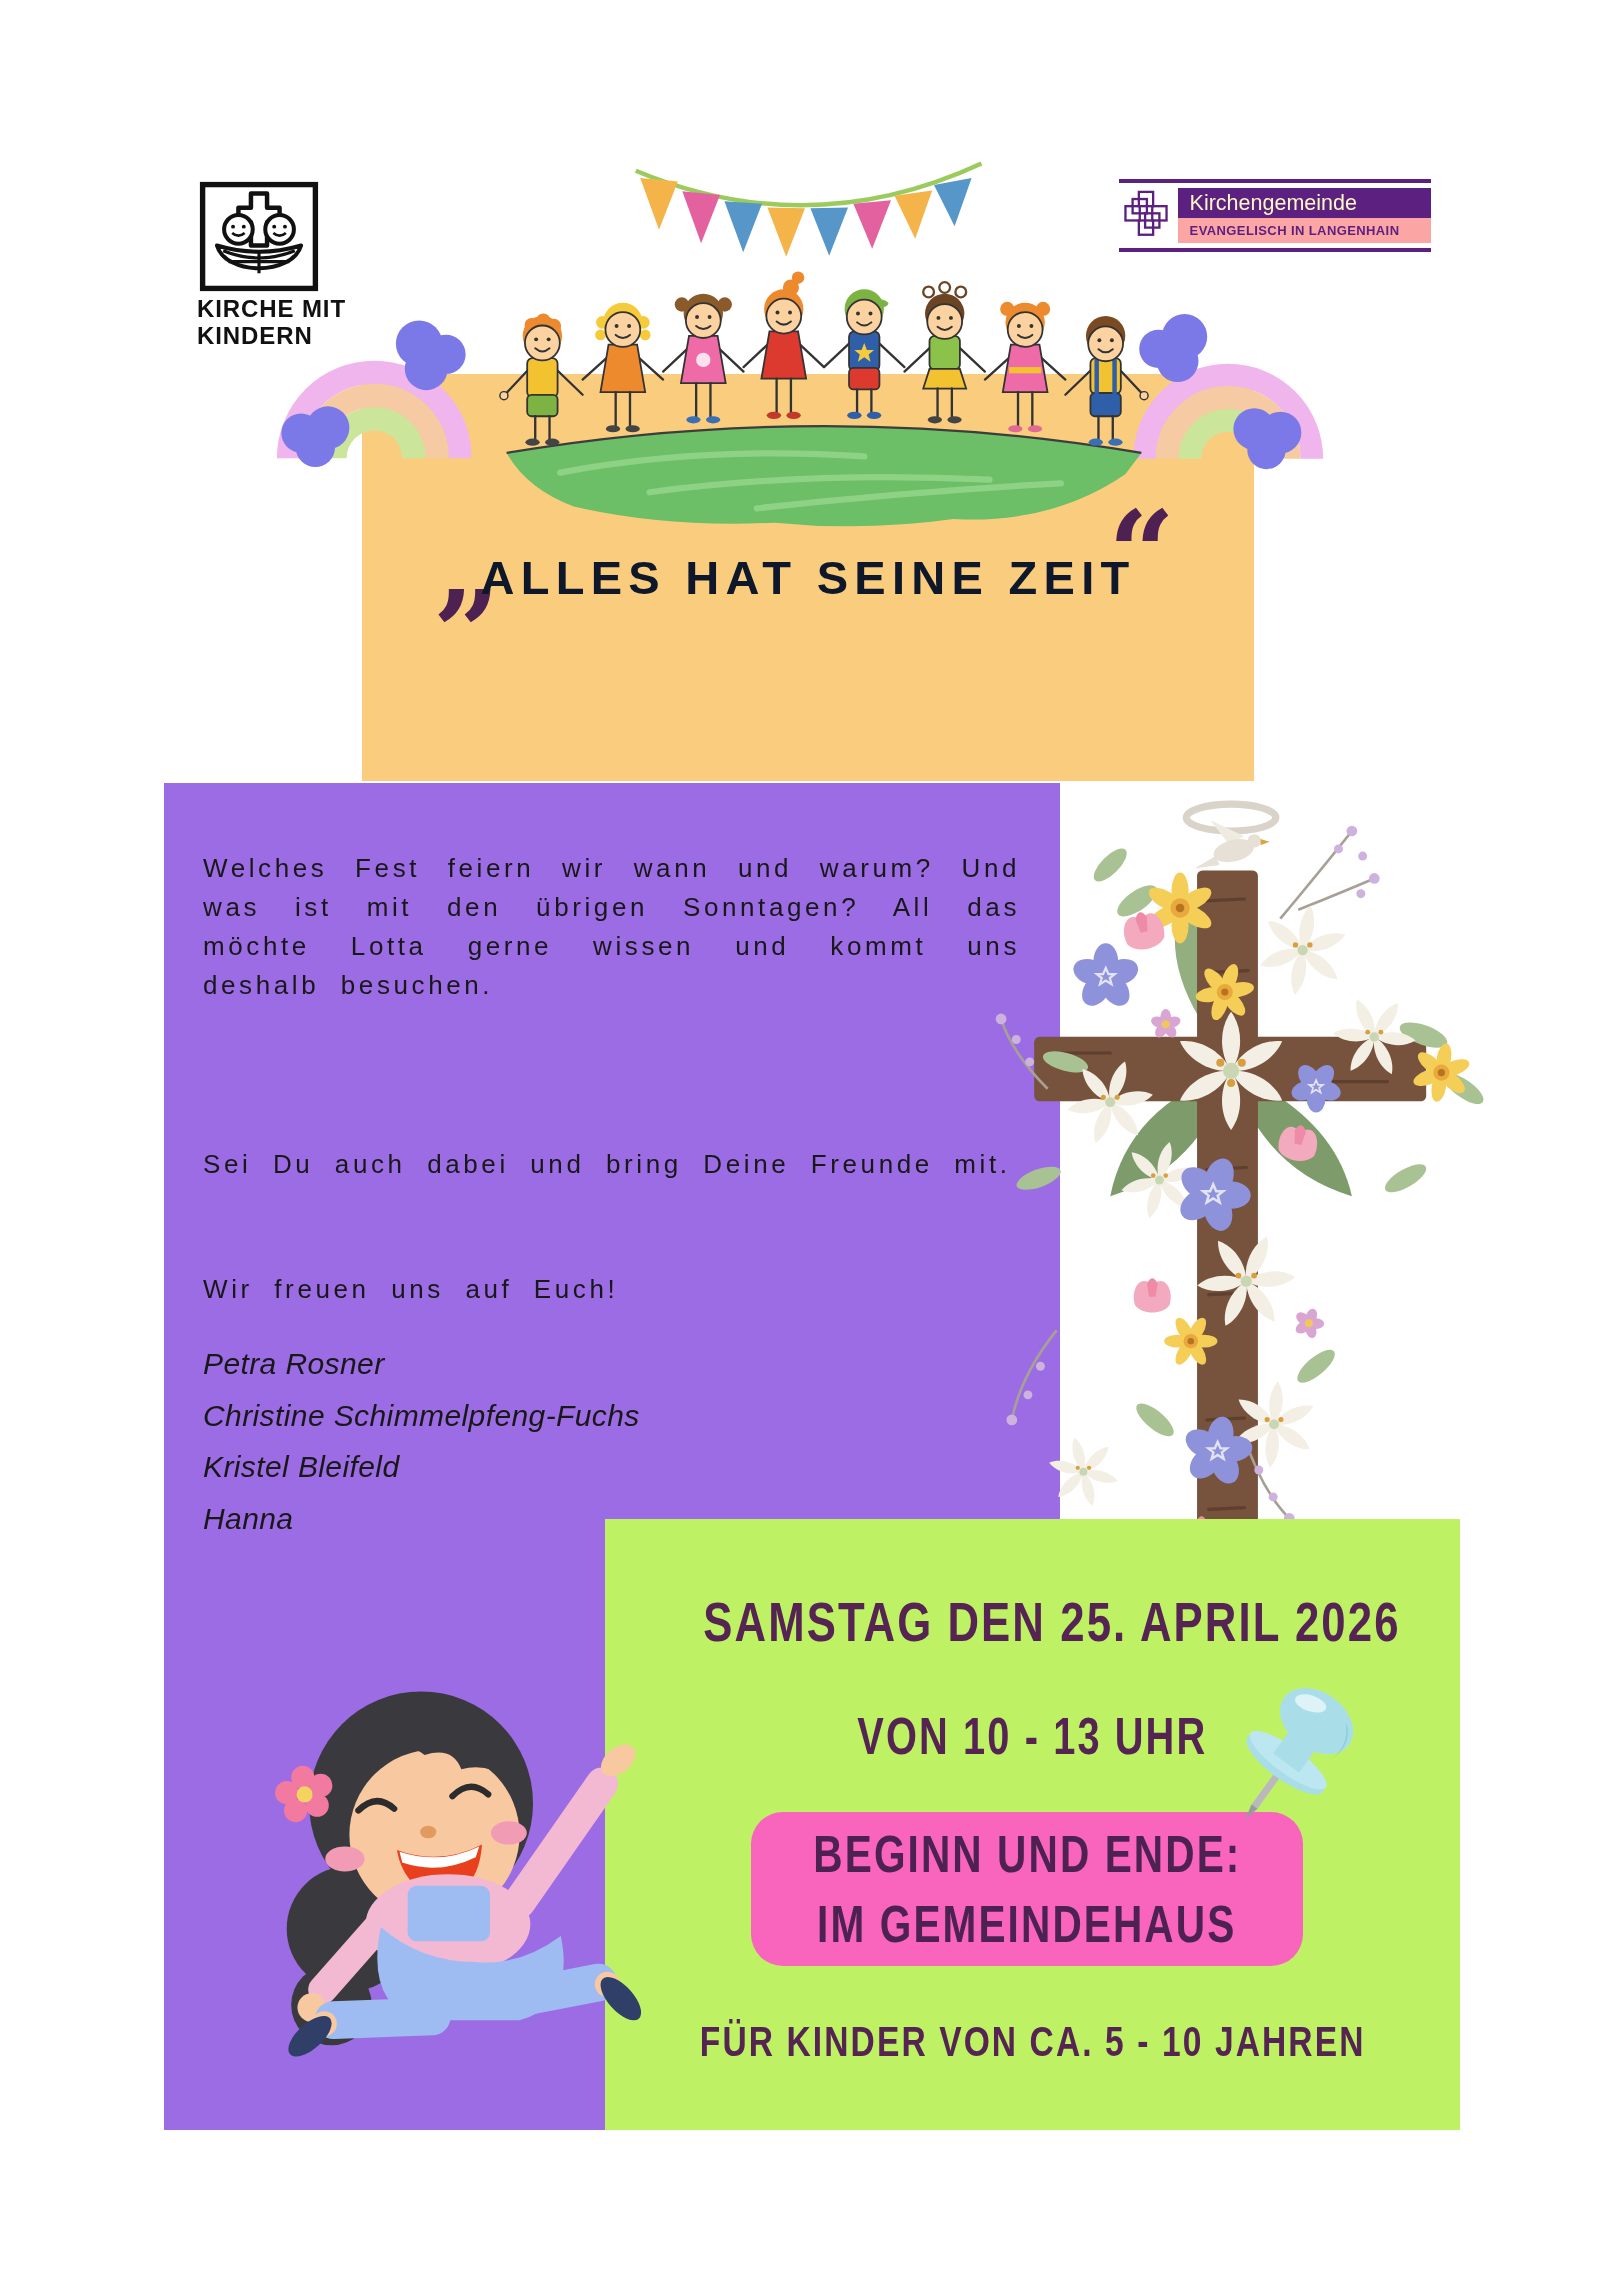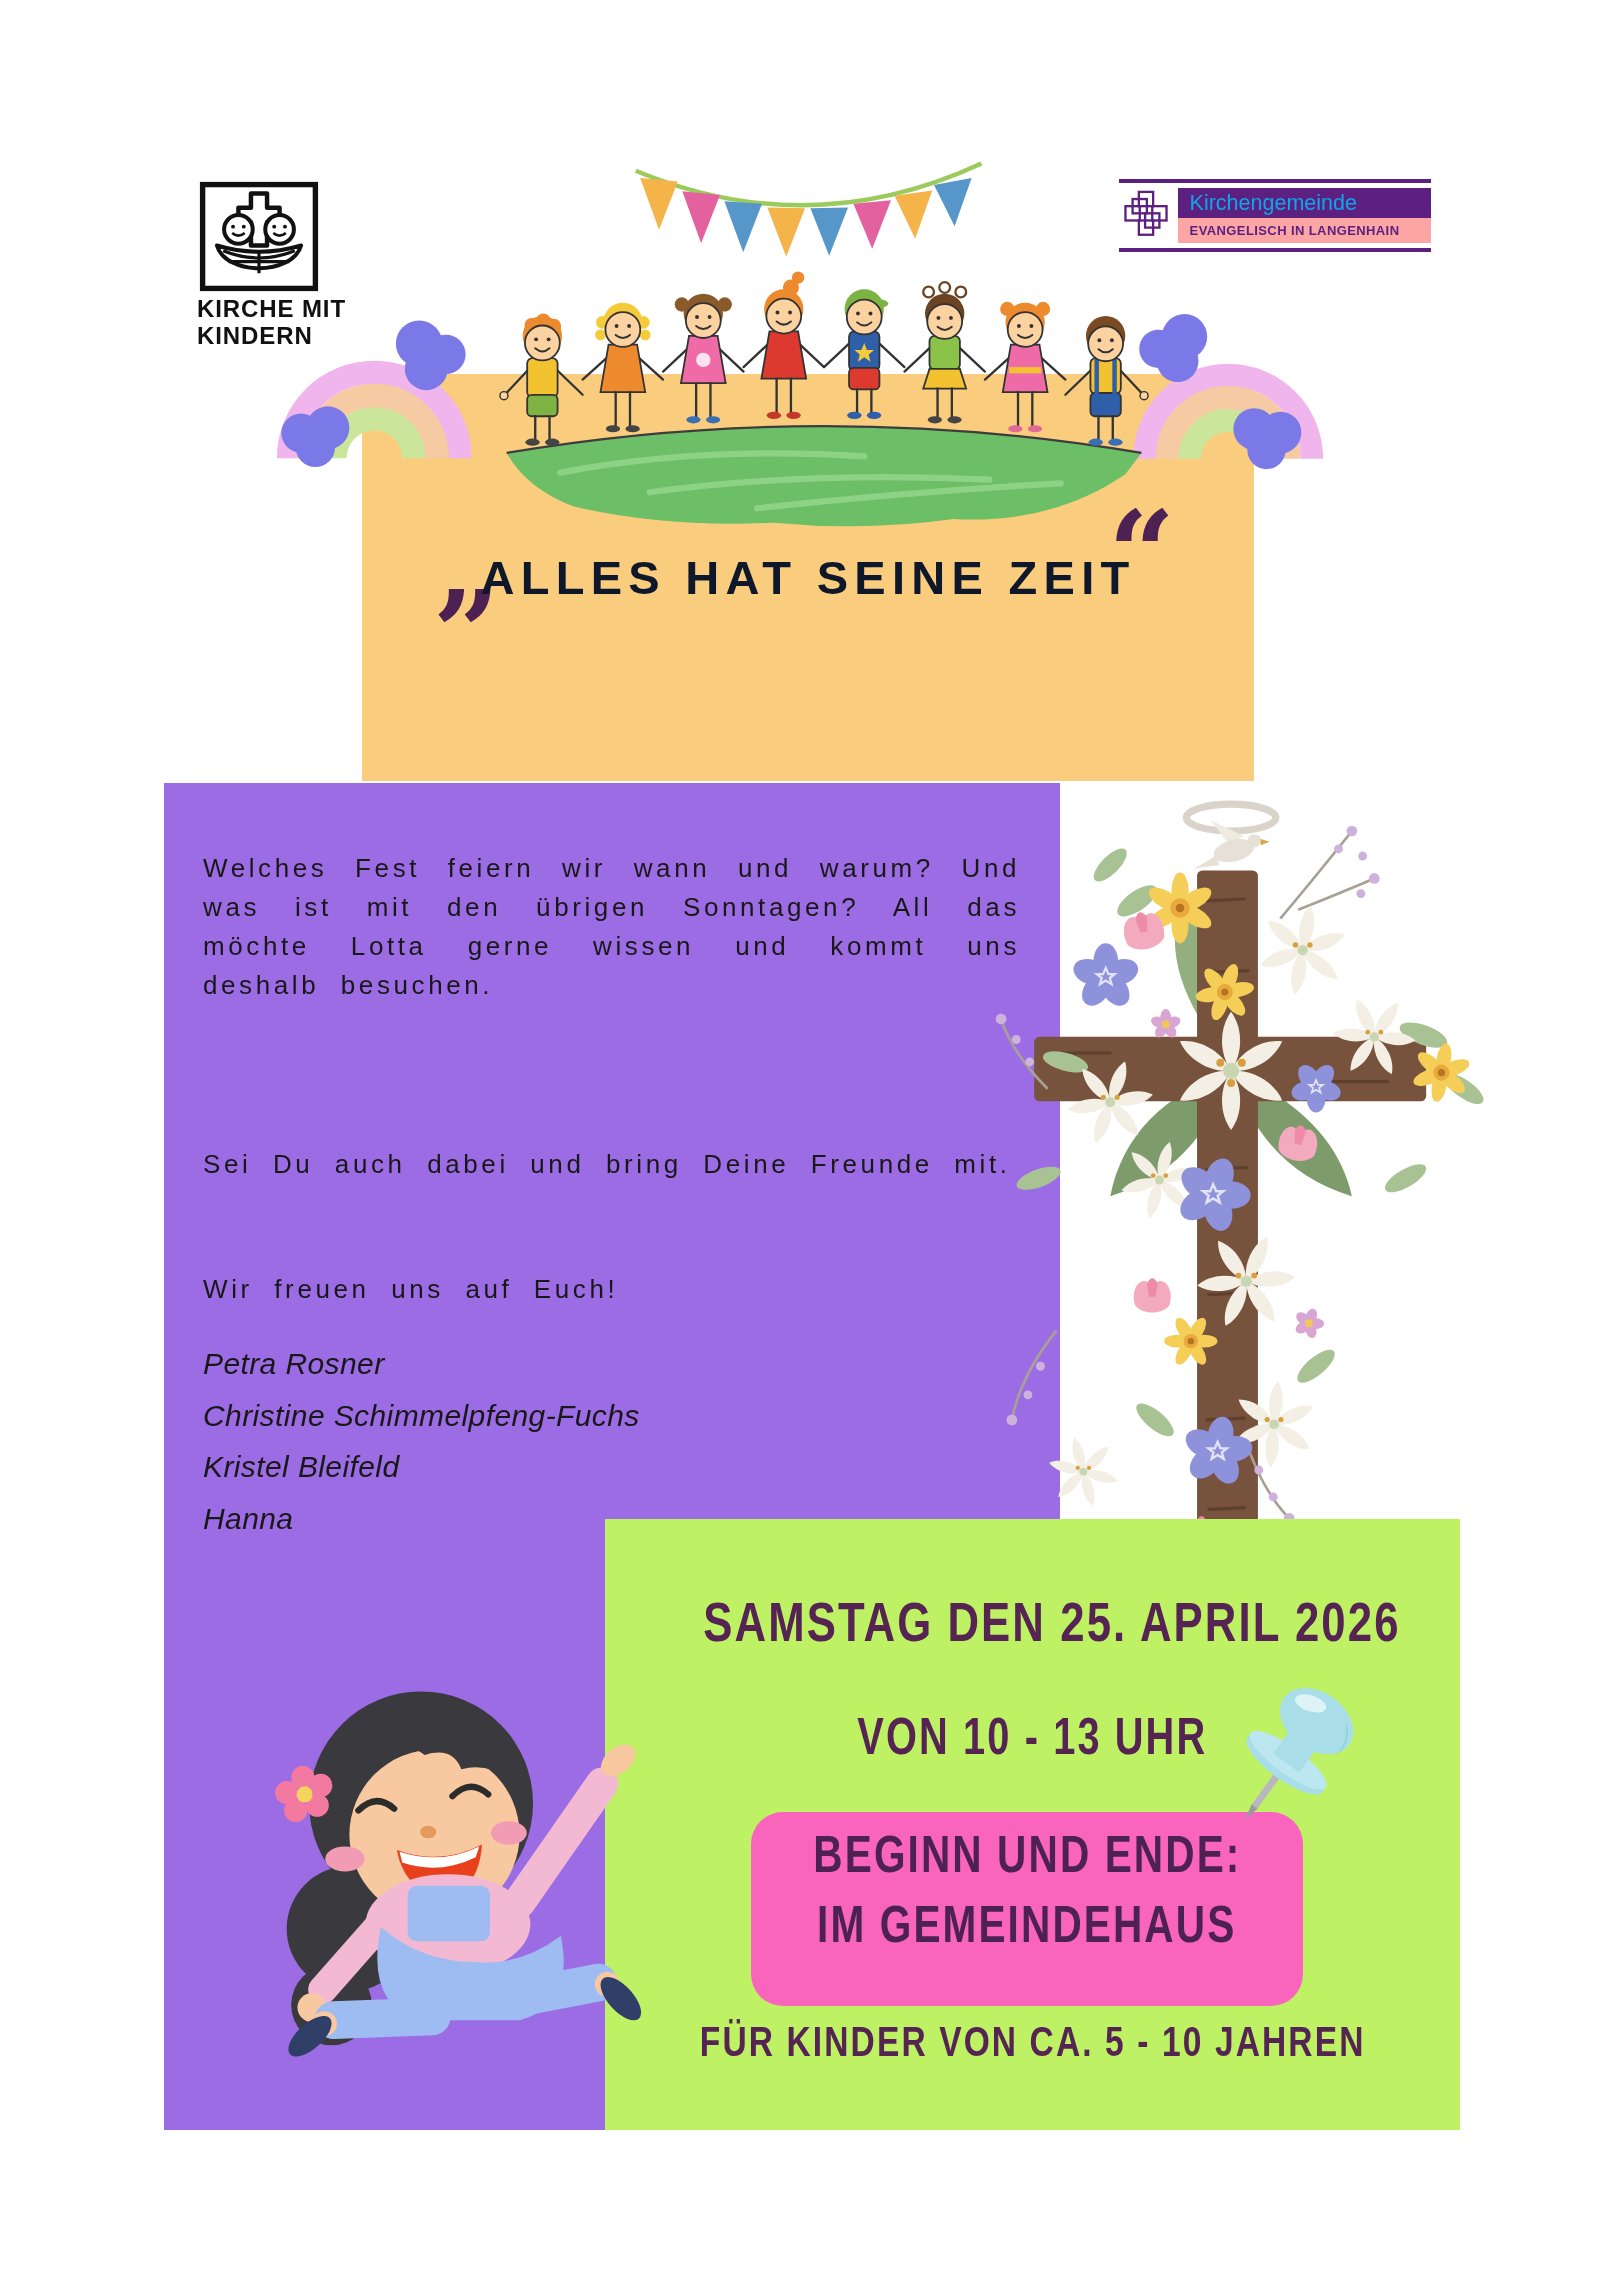--- a/index.html
+++ b/index.html
@@ -12,21 +12,21 @@
   
   .kmk-logo-box { left:199px; top:181px; width:120px; height:111px; }
   .kmk-text { left:197px; top:296px; width:197px; font-weight:700; font-size:24px;
               line-height:1.12; letter-spacing:0.9px; color:#111; }
 
   .kg-logo { left:1119px; top:179px; width:312px; height:73px; }
   .kg-rule { position:absolute; left:0; width:312px; height:3.6px; background:#5C2180; }
   .kg-rule.top { top:0; } .kg-rule.bottom { bottom:0; }
   .kg-cross { position:absolute; left:1.8px; top:9px; }
   .kg-bars { position:absolute; left:59px; top:9px; width:253px; }
-  .kg-bar-purple { background:#5C2180; color:#0ea5e9; font-size:21.5px; line-height:30px;
+  .kg-bar-purple { background:#5C2180; color:#fef9c3; font-size:21.5px; line-height:30px;
                    padding-left:11.6px; height:30px; }
   .kg-bar-yellow { background:#fca5a5; color:#5C2180; font-size:13px; font-weight:700;
                    line-height:25px; height:25px; padding-left:11.6px; letter-spacing:0.4px; }
 
   
   .quote-banner { left:362px; top:374px; width:892px; height:407px; background:#FACD7E; }
   .quote-title { position:absolute; left:0; right:0; top:176px; text-align:center;
                  font-size:47px; font-weight:800; letter-spacing:6.3px; color:#0f172a; }
   .q-mark { position:absolute; font-family:"DejaVu Serif", serif; font-weight:700;
             font-size:116px; color:#4E2153; line-height:1; }
@@ -45,21 +45,21 @@
           letter-spacing:0.4px; }
 
   
   .event-box { left:605px; top:1519px; width:855px; height:611px; background:#bef264; }
   .ev-line { position:absolute; left:0; right:0; text-align:center; color:#552452;
              font-weight:700; white-space:nowrap; }
   .cond { display:inline-block; transform:scaleX(.78); transform-origin:50% 50%;
           letter-spacing:2.7px; }
   .ev-date { top:70px; font-size:56px; }
   .ev-time { top:188px; font-size:51px; }
-  .pink-box { position:absolute; left:146px; top:293px; width:552px; height:194px;
+  .pink-box { position:absolute; left:146px; top:293px; width:552px; height:154px;
               background:#F964BD; border-radius:32px; text-align:center;
               color:#4E2153; font-weight:700; font-size:52px; line-height:70px;
               padding-top:7.2px; box-sizing:border-box; }
   .ev-age { top:498px; font-size:43px; }
 
   svg { display:block; }
 </style>
 </head>
 <body>
 

